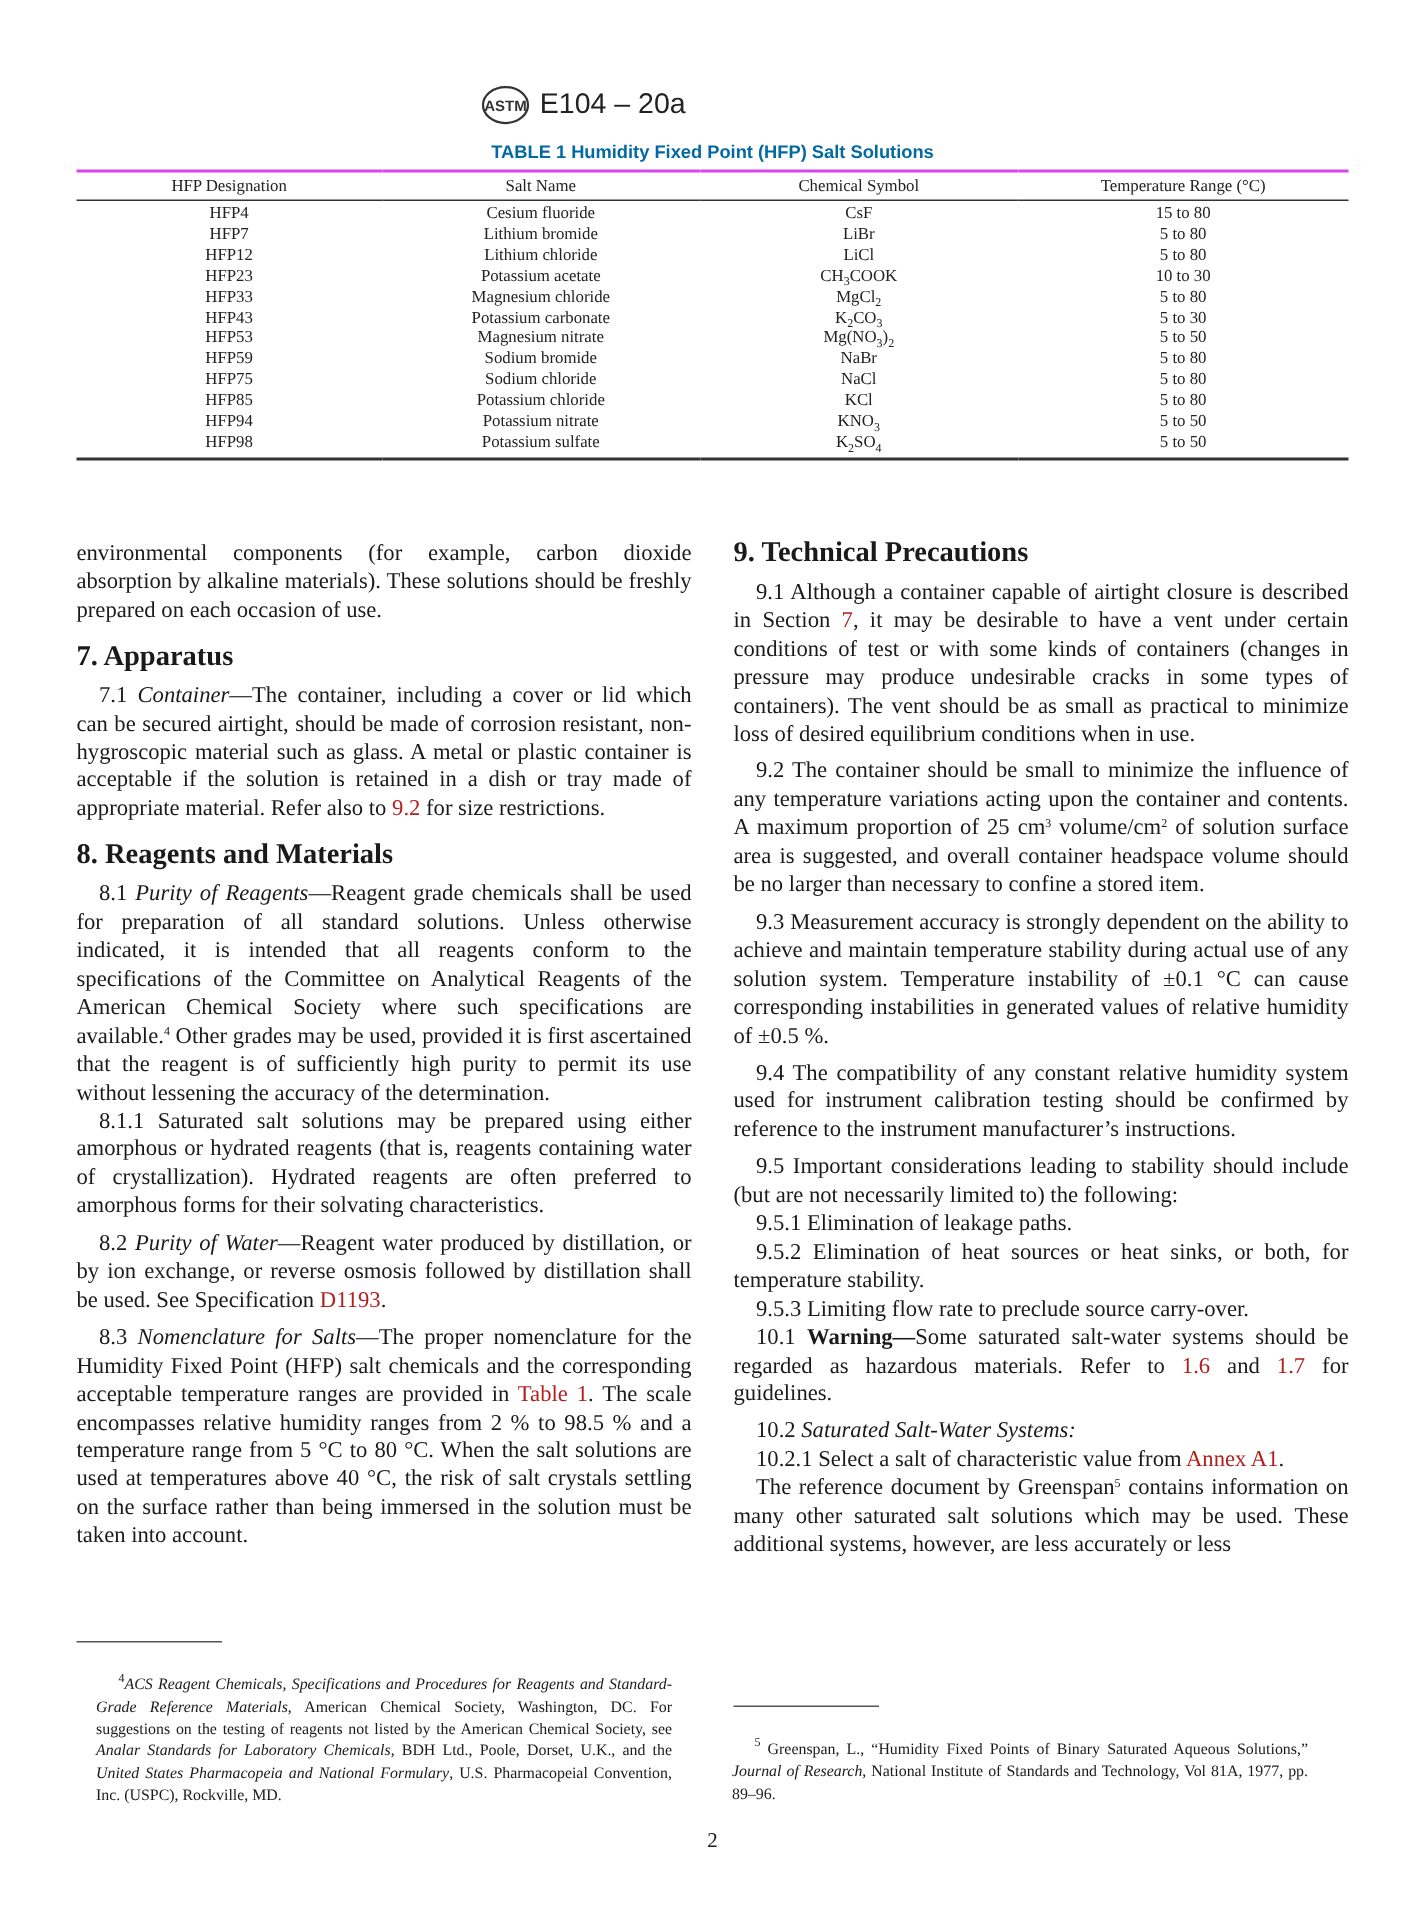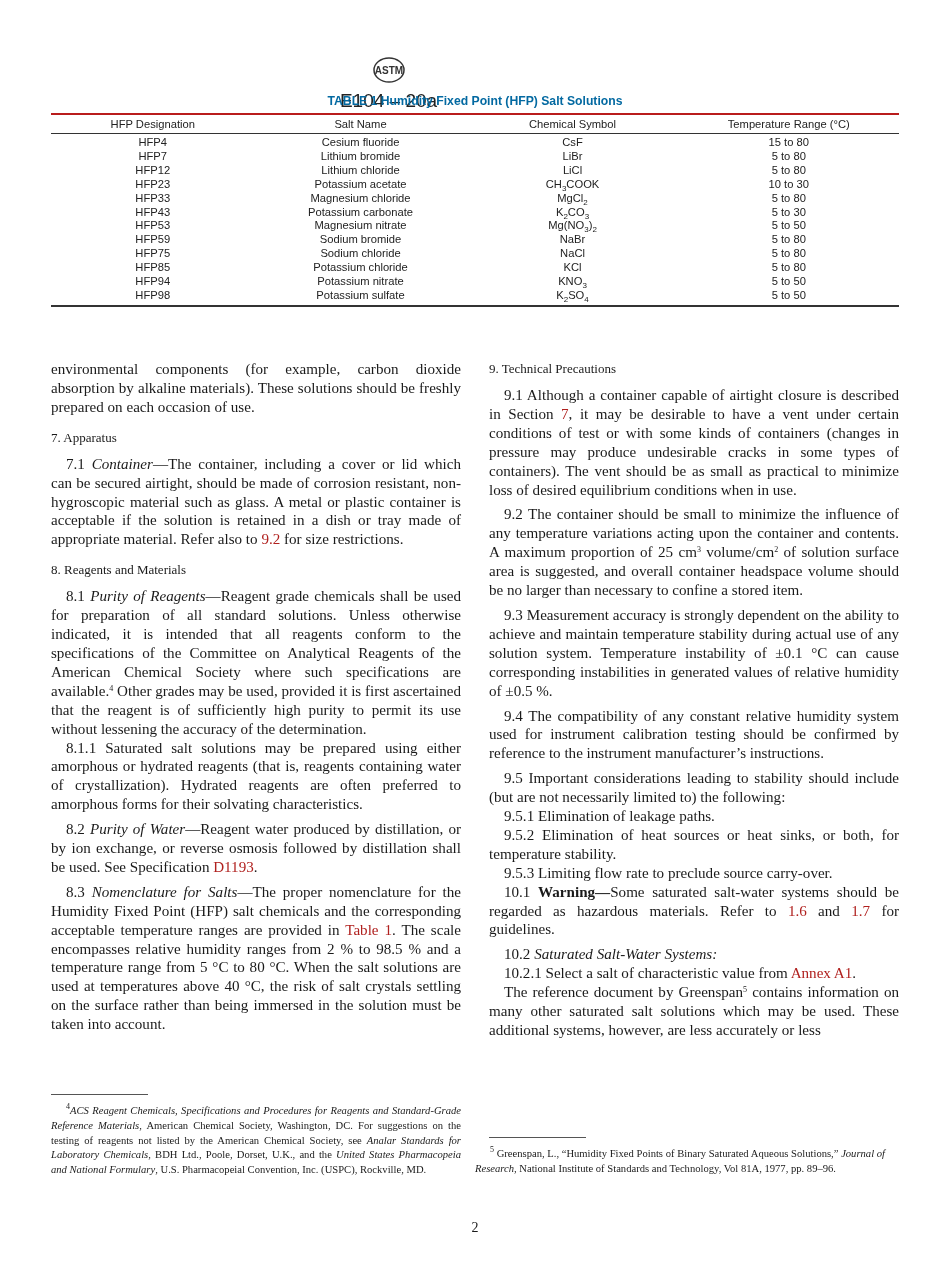--- a/index.html
+++ b/index.html
@@ -3,64 +3,64 @@
   <meta charset="utf-8">
   <style>
     html, body { margin: 0; padding: 0; background: #ffffff; }
     body {
       width: 950px; height: 1272px; position: relative; overflow: hidden;
       color: #1a1a1a;
       font-family: "Liberation Serif", serif;
     }
     .header {
       position: absolute; top: 56px; left: 0; width: 777px;
-      display: flex; justify-content: center; align-items: center; gap: 6px; flex-direction: column;
+      display: flex; justify-content: center; align-items: center; gap: 6px;
     }
     .astm-logo {
       width: 34px; height: 28px; display: inline-block;
     }
     .doc-id {
       font-family: "Liberation Sans", sans-serif; font-weight: normal; font-size: 19px; color: #222;
     }
     .table-title {
       position: absolute; top: 94px; left: 0; width: 950px; text-align: center;
       font-family: "Liberation Sans", sans-serif; font-weight: bold; font-size: 12.2px; color: #0369a1;
     }
     table.hfp {
       position: absolute; top: 113px; left: 51px; width: 848px;
       border-collapse: collapse;
-      font-family: Liberation Sans, sans-serif; font-size: 11.2px; color: #222;
-      border-top: 2px solid #b91c1c; border-bottom: 2px solid #333;
+      font-family: Liberation Serif, serif; font-size: 11.2px; color: #222;
+      border-top: 2px solid #d946ef; border-bottom: 2px solid #333;
     }
     table.hfp th {
       font-weight: normal; padding: 3px 0 2px 0; line-height: 13px;
       border-bottom: 1px solid #333;
     }
     table.hfp td { text-align: center; padding: 0; line-height: 13.9px; height: 13.9px; }
     table.hfp tbody tr:first-child td { padding-top: 2px; }
     table.hfp tbody tr:last-child td { padding-bottom: 2px; }
     sub { font-size: 8px; vertical-align: -3px; line-height: 0; }
     sup { font-size: 8px; vertical-align: 5px; line-height: 0; }
 
     .col { position: absolute; width: 410px; font-size: 15.1px; line-height: 18.9px; text-align: justify; }
     .col-left { left: 51px; top: 360px; }
     .col-right { left: 489px; top: 360px; }
     .col p { margin: 0; }
     .para { text-indent: 15px; }
     .gap { margin-top: 6px !important; }
-    h2 { font-size: 13px; font-weight: normal; margin: 12px 0 8px 0; line-height: 18px; }
+    h2 { font-size: 19px; font-weight: bold; margin: 12px 0 8px 0; line-height: 18px; }
     h2.first { margin-top: 0; }
     .link { color: #b0201e; }
     .it { font-style: italic; }
     .b { font-weight: bold; }
     .fn-rule { position: absolute; height: 1px; background: #555; width: 97px; }
     .footnote {
       position: absolute; width: 410px; font-size: 10.6px; line-height: 14.8px; text-align: justify;
     }
-    .footnote p { margin: 0; text-indent: 15px; }
+    .footnote p { margin: 13px; text-indent: 15px; }
     .page-number {
       position: absolute; top: 1220px; left: 0; width: 950px; text-align: center; font-size: 14px;
     }
   </style>
 </head>
 <body>
 
 <div class="header">
   <svg class="astm-logo" viewBox="0 0 34 28">
     <ellipse cx="17" cy="14" rx="15" ry="12" fill="none" stroke="#333" stroke-width="1.5"></ellipse>

